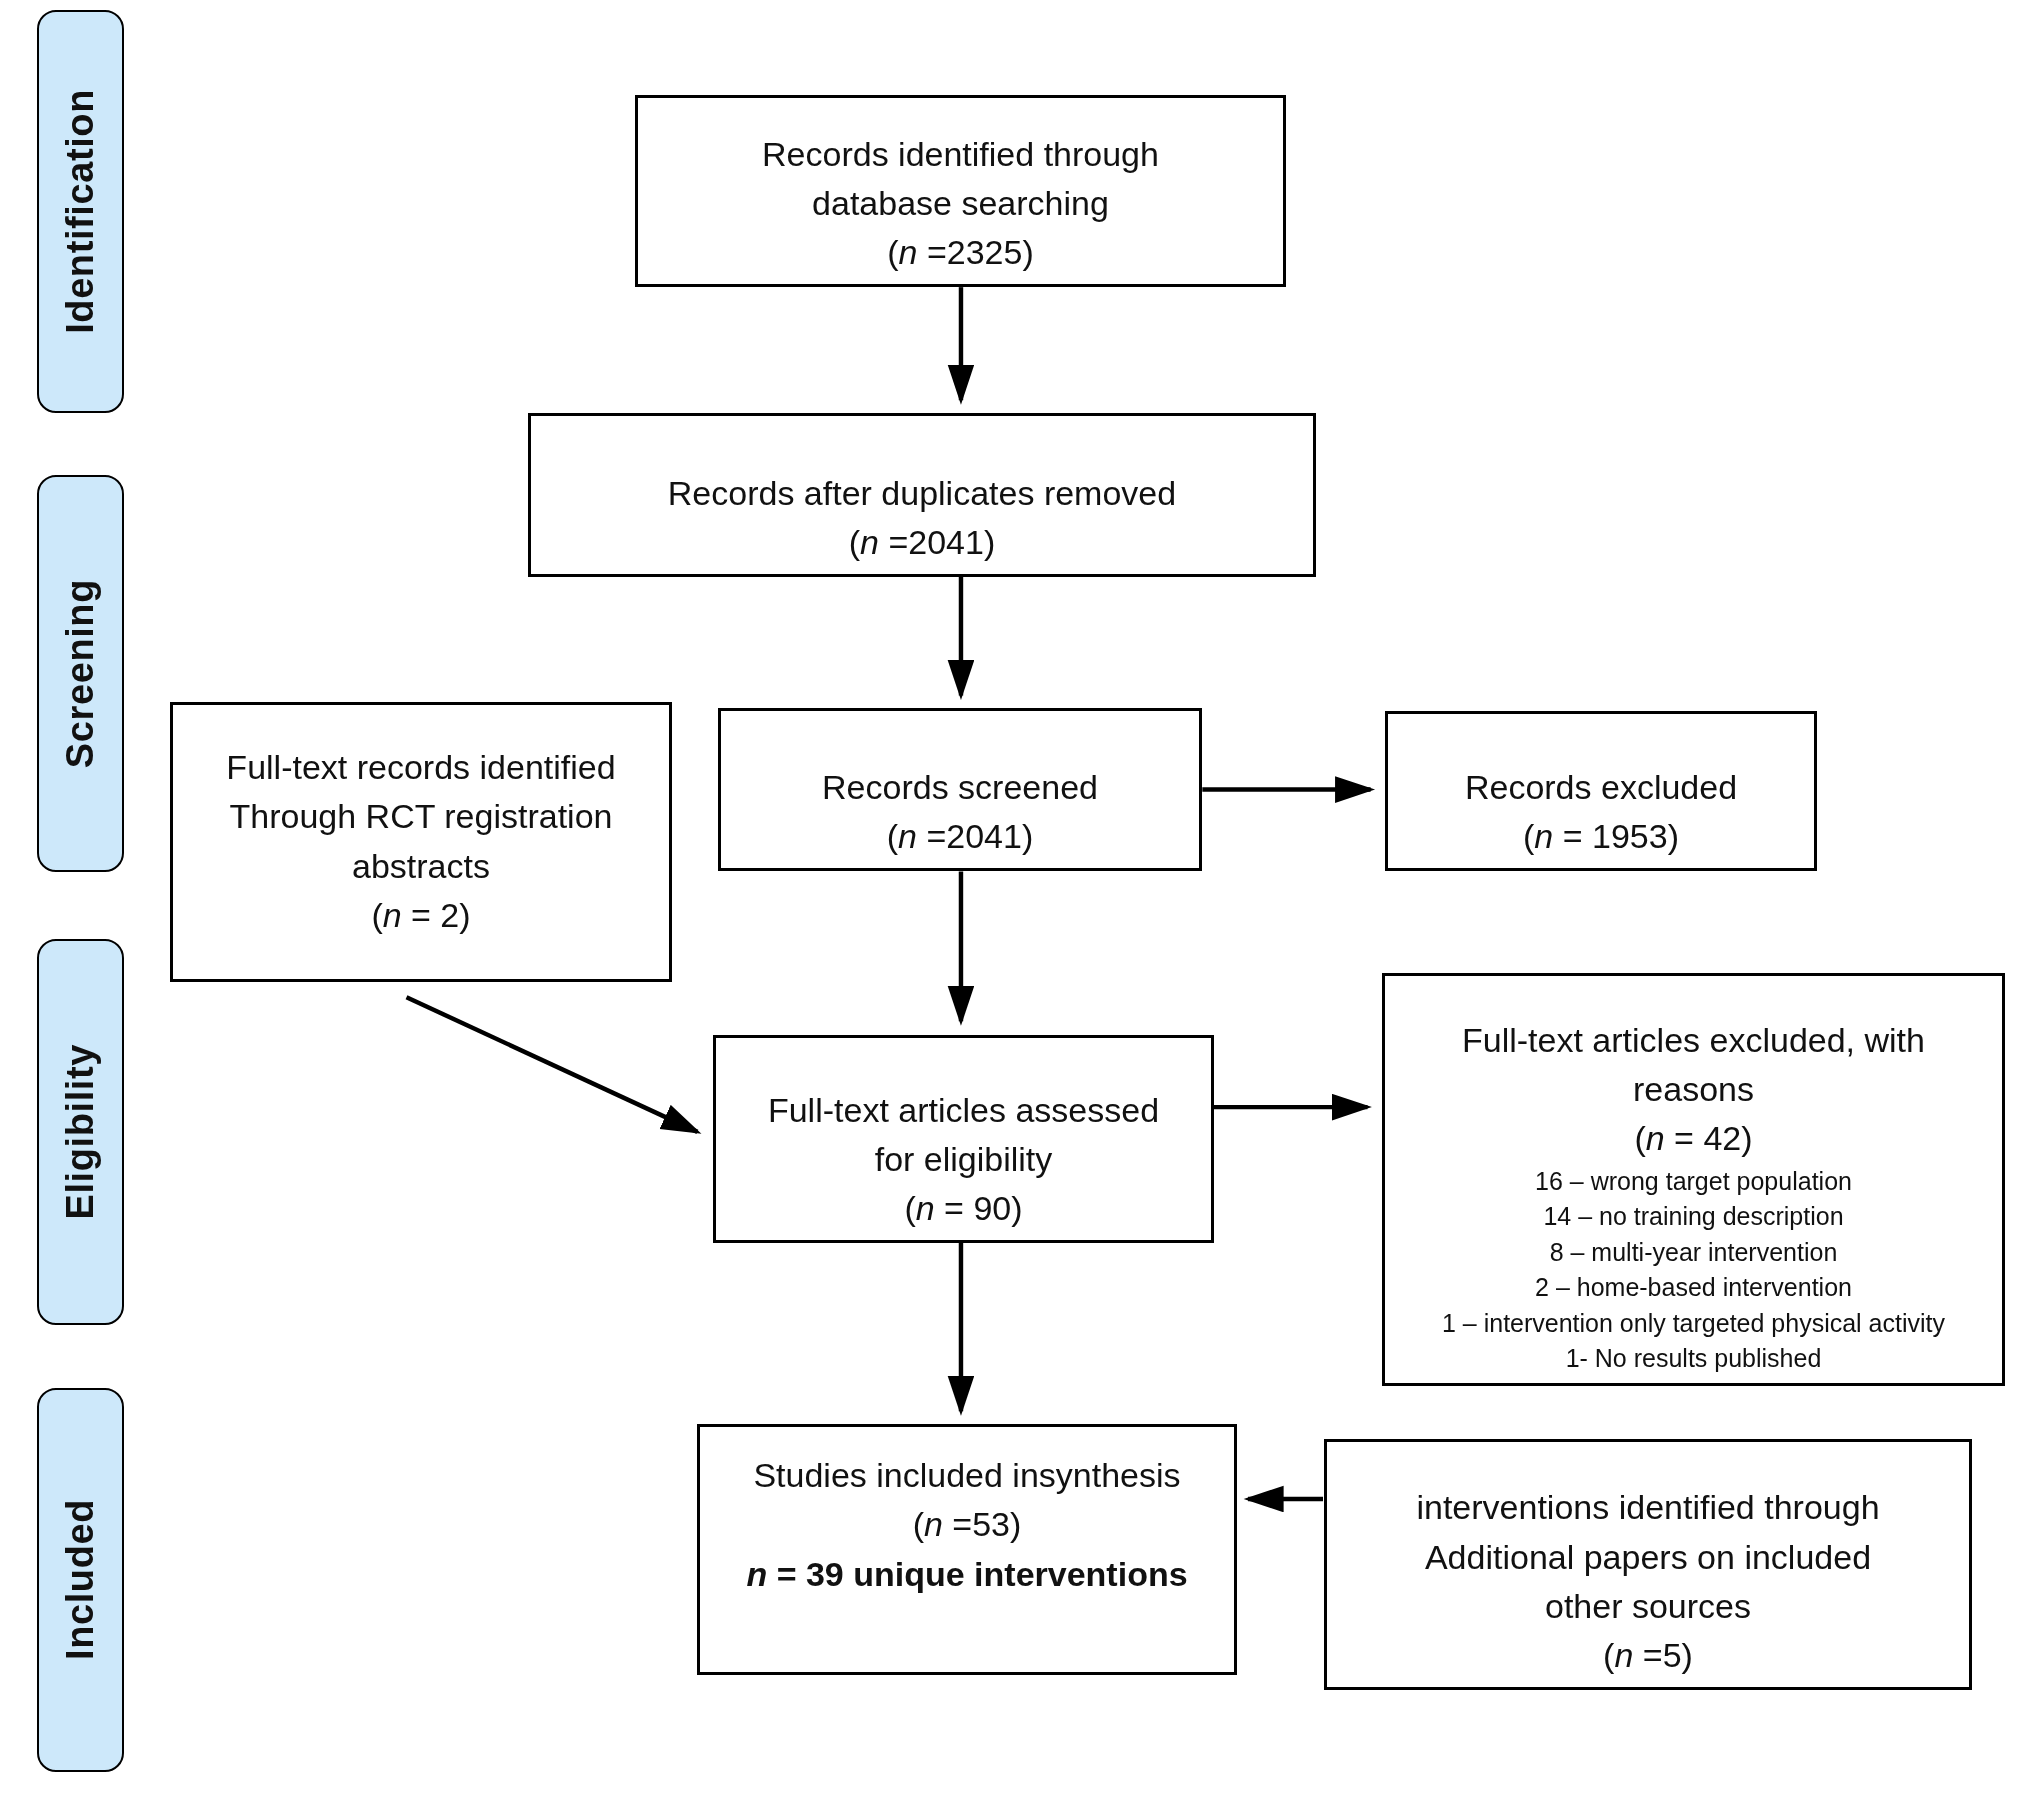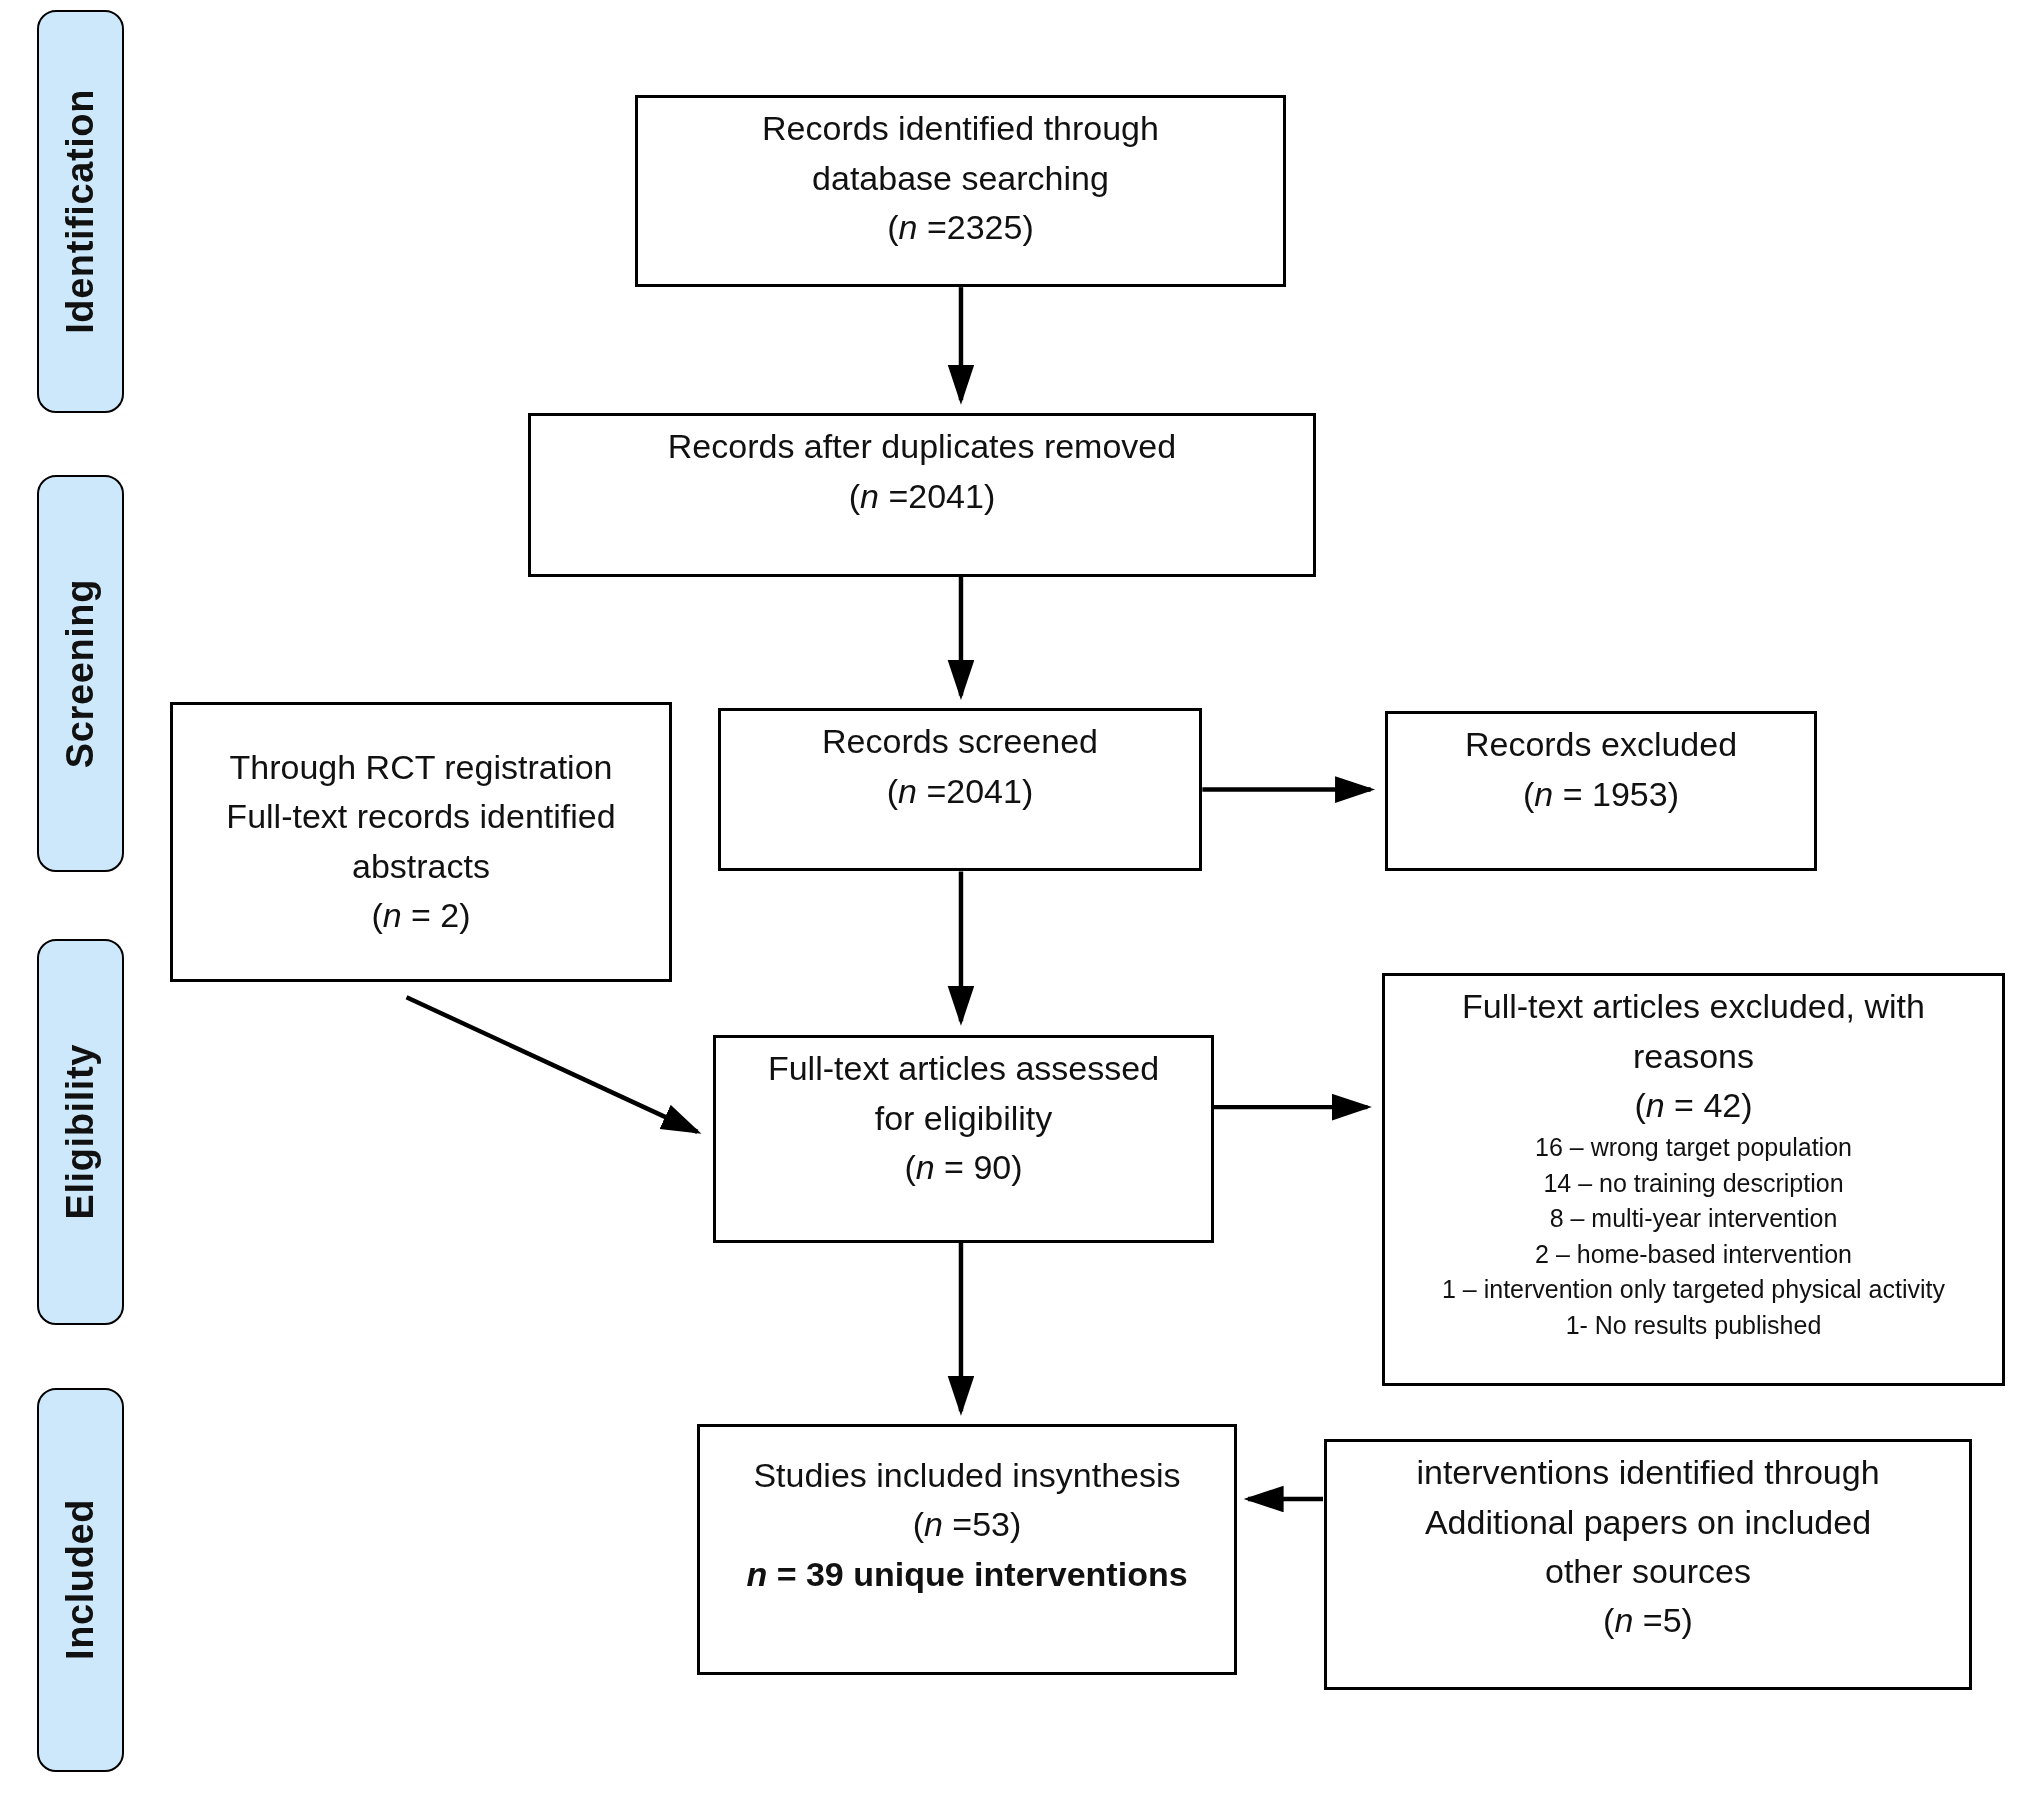--- a/index.html
+++ b/index.html
@@ -11,21 +11,21 @@
     color:#111111;
   }
   svg.arrow-layer{position:absolute;left:0;top:0;width:2035px;height:1809px;pointer-events:none;}
 
   
   .box{
     position:absolute;
     background:#ffffff;
     border:3.2px solid #000000;
     display:flex;flex-direction:column;
-    justify-content:flex-start;align-items:center;
+    justify-content:flex-end;align-items:center;
     text-align:center;
     font-size:34px;line-height:1.45;
     box-sizing:border-box;
     padding:6.4px 9px;
   }
   .box .line{display:block;}
   .box .count i{font-style:italic;}
   .bold-line{font-weight:bold;}
   .bold-line i{font-style:italic;font-weight:bold;}
   .reason-items{font-size:25px;line-height:1.42;margin-top:0;}
@@ -98,22 +98,22 @@
     <span class="line">Records screened</span>
     <span class="line count"><span>(</span><i>n</i><span> =2041)</span></span>
   </div>
 
   <div class="box" style="left:1385px;top:711px;width:432px;height:160px;">
     <span class="line">Records excluded</span>
     <span class="line count"><span>(</span><i>n</i><span> = 1953)</span></span>
   </div>
 
   <div class="box" style="left:170px;top:702px;width:502px;height:280px;justify-content:flex-start;padding-top:38px;">
+    <span class="line">Full-text records identified</span>
     <span class="line">Through RCT registration</span>
-    <span class="line">Full-text records identified</span>
     <span class="line">abstracts</span>
     <span class="line count"><span>(</span><i>n</i><span> = 2)</span></span>
   </div>
 
   <div class="box" style="left:713px;top:1035px;width:501px;height:208px;">
     <span class="line">Full-text articles assessed</span>
     <span class="line">for eligibility</span>
     <span class="line count"><span>(</span><i>n</i><span> = 90)</span></span>
   </div>
 

